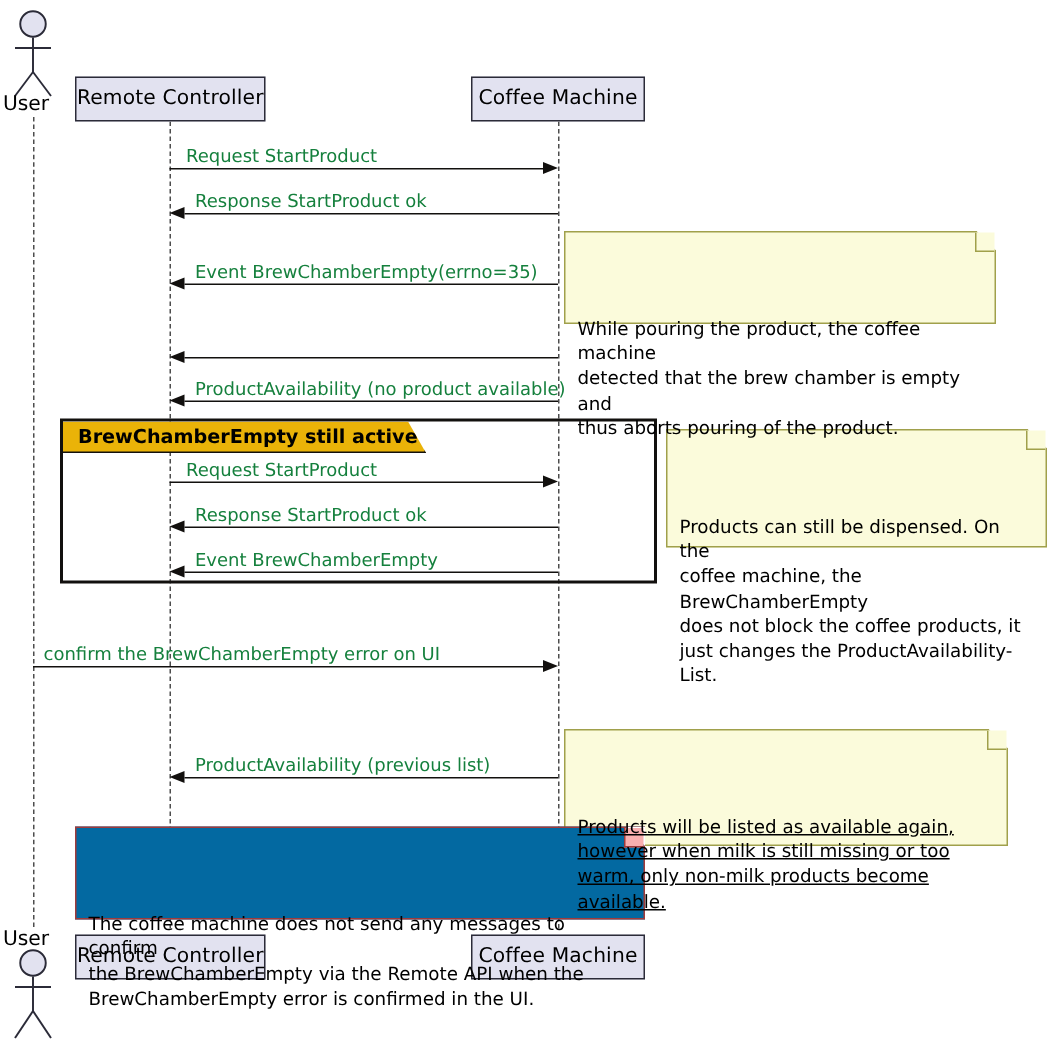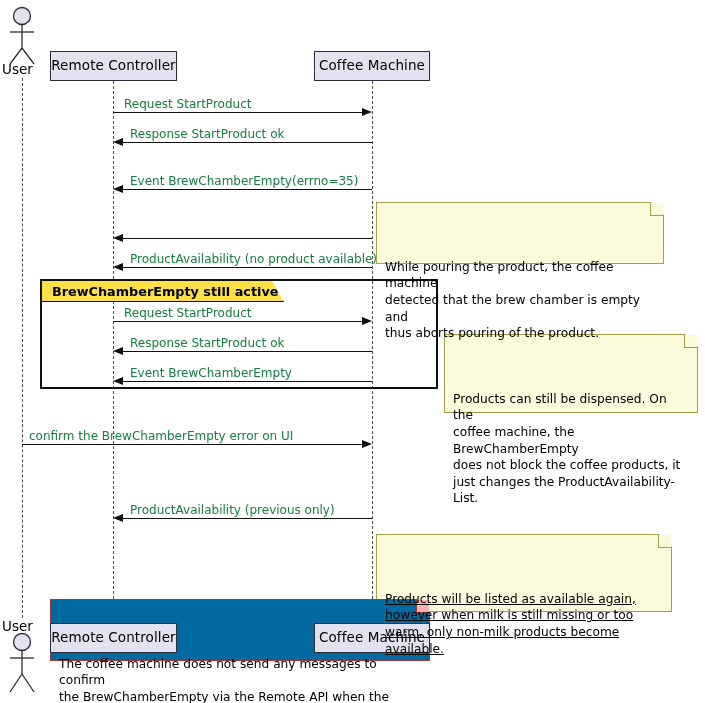--- a/index.html
+++ b/index.html
@@ -79,21 +79,21 @@
   
   .fragment {
     position: absolute;
     box-sizing: border-box;
     border: 2px solid #12100e;
     background: transparent;
   }
   .fragment-tab {
     position: absolute;
     box-sizing: border-box;
-    background: #fde047;
+    background: #eab308;
     border-right: 1.5px solid #12100e;
     border-bottom: 1.5px solid #12100e;
     font-size: 12.8px;
     font-weight: bold;
     color: #000;
     display: flex;
     align-items: center;
     padding-left: 10px;
     white-space: nowrap;
     clip-path: polygon(0 0, calc(100% - 12px) 0, 100% 100%, 0 100%);
@@ -102,21 +102,20 @@
   .note {
     position: absolute;
     box-sizing: border-box;
     background: #FBFBDB;
     border: 1px solid #A0A04B;
     font-size: 12.2px;
     line-height: 16.6px;
     color: #000;
     padding: 6px 9px 6px 8px;
     white-space: pre-line;
-    margin-top: 48px;
   }
   .note.pink {
     background: #0369a1;
     border: 1px solid #A03A3A;
   }
   .note-fold {
     position: absolute;
     top: 0;
     right: 0;
     width: 12px;
@@ -228,21 +227,21 @@
   <div class="arrow-head arrow-right" style="left:362px; top:439.5px;"></div>
 
   <div class="note" style="left:376px; top:486px; width:296px; height:78px;text-decoration:underline;">
     <span class="note-fold-cut"></span>
     <span class="note-fold"></span>
     <span class="note-text">Products will be listed as available again,
 however when milk is still missing or too
 warm, only non-milk products become available.</span>
   </div>
 
-  <div class="msg-label" style="left:130px; top:504px;">ProductAvailability (previous only)</div>
+  <div class="msg-label" style="left:130px; top:504px;">ProductAvailability (previous list)</div>
   <div class="msg-line" style="left:123px; top:518px; width:249px;"></div>
   <div class="arrow-head arrow-left" style="left:113px; top:513.5px;"></div>
 
   <div class="note pink" style="left:50px; top:551px; width:380px; height:62px;">
     <span class="note-fold-cut"></span>
     <span class="note-fold"></span>
     <span class="note-text">The coffee machine does not send any messages to confirm
 the BrewChamberEmpty via the Remote API when the
 BrewChamberEmpty error is confirmed in the UI.</span>
   </div>

